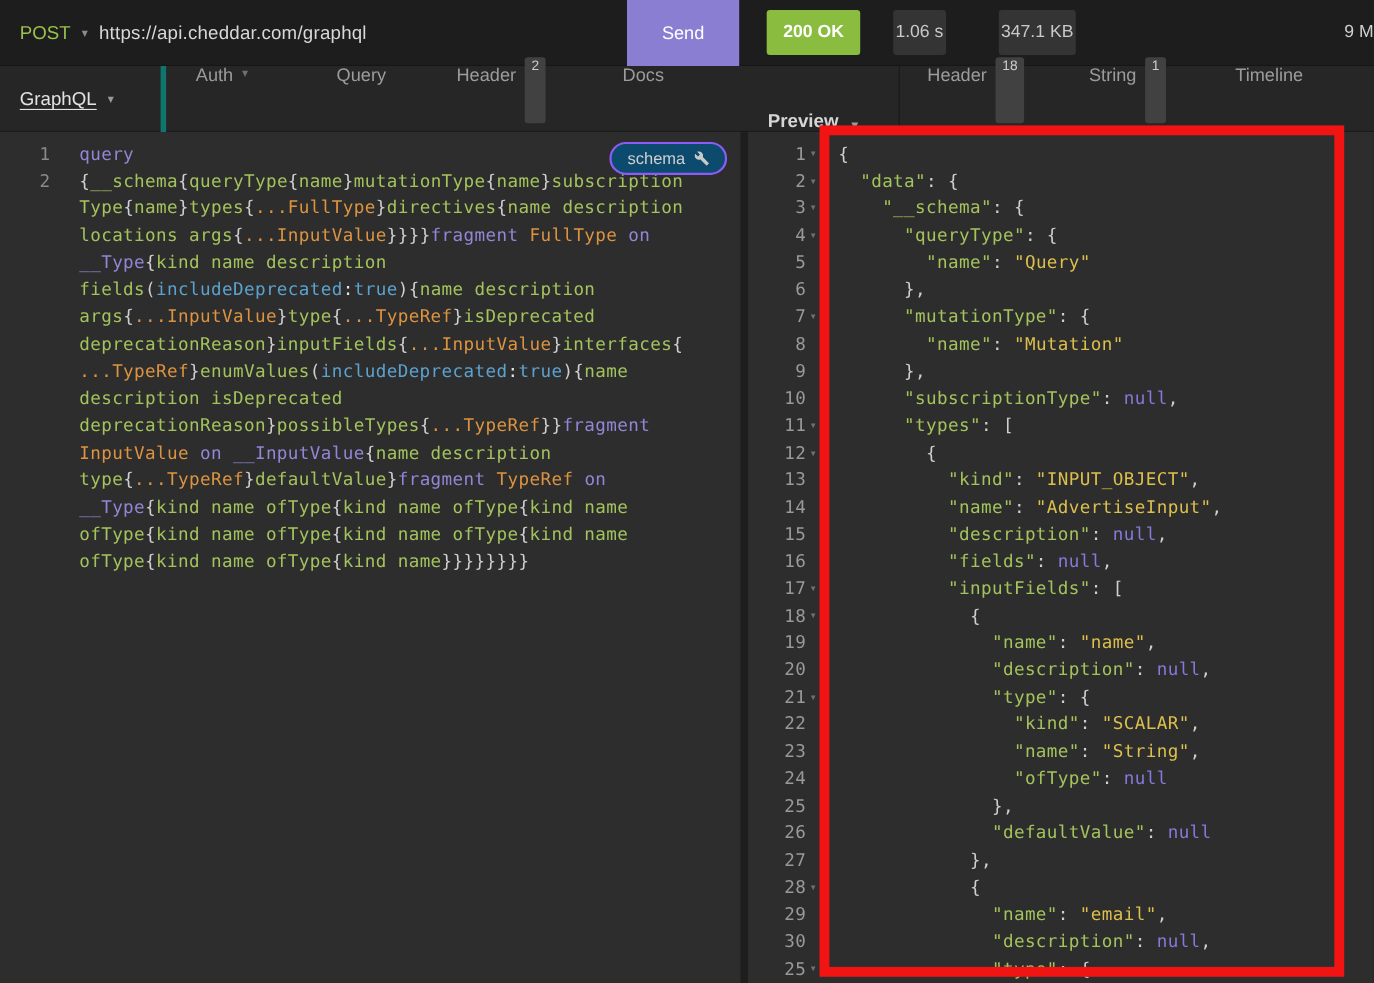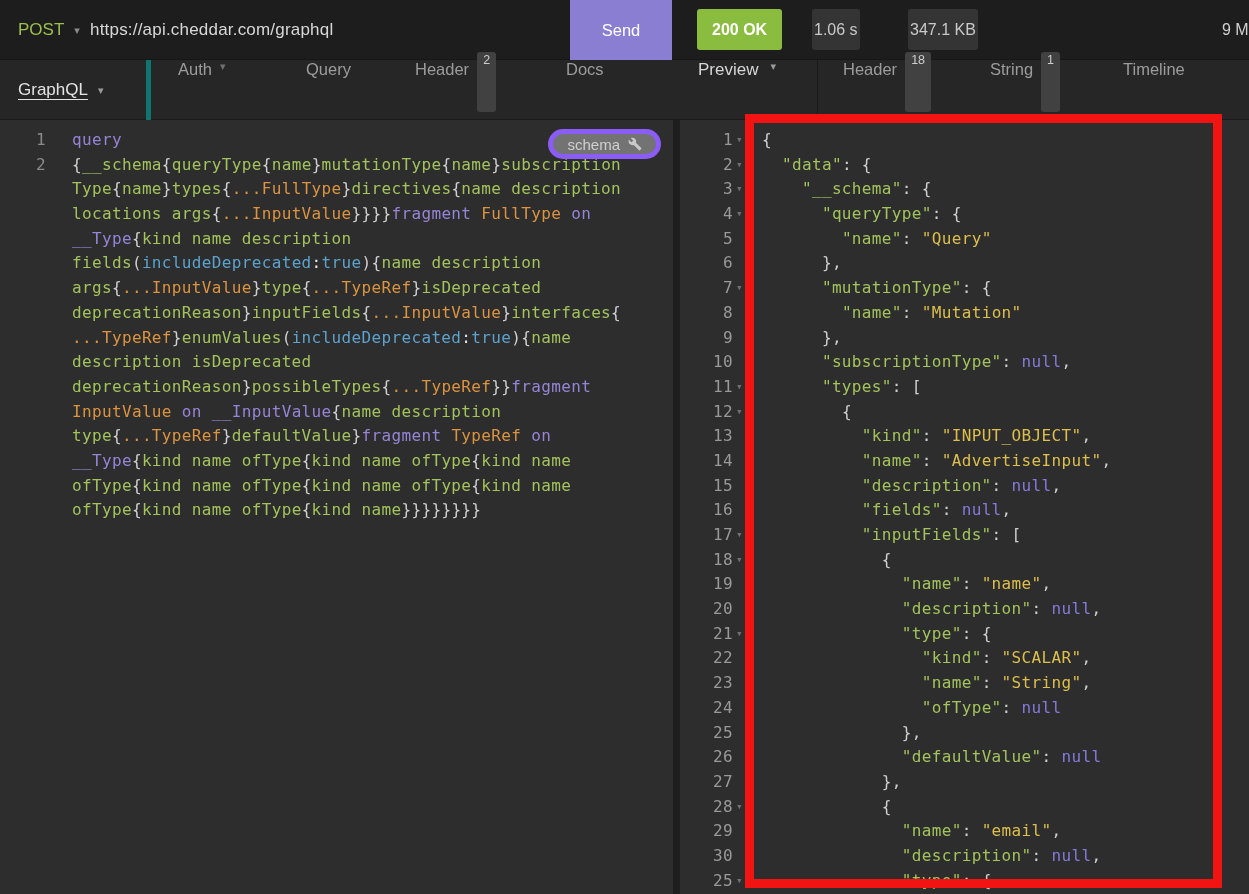--- a/index.html
+++ b/index.html
@@ -38,22 +38,22 @@
     gap:10px; cursor:pointer; }
   .gq-block .lbl { color:#e3e3e3; font-size:17px; text-decoration:underline;
     text-underline-offset:4px; }
   .gq-block .caret, .preview-block .caret { color:#9a9a9a; font-size:11px; }
   .tab { position:absolute; top:0; height:60px; display:flex; 
     color:#9c9c9c; font-size:16.5px; gap:8px; cursor:pointer; white-space:nowrap; }
   .tab .caret { color:#6f6f6f; font-size:11px; }
   .tab-badge { display:inline-block; background:#414141; color:#cdcdcd; font-size:12.5px;
     border-radius:3px; padding:1px 6px; transform:translateY(-8px); }
   .preview-block { position:absolute; left:680px; top:0; width:138px; height:60px;
-    border-right:1px solid #1a1a1a; display:flex; align-items:flex-start; padding-left:18px;
-    gap:12px; cursor:pointer; color:#d6d6d6; font-size:17px; }
+    border-right:1px solid #1a1a1a; display:flex; align-items:flex-end; padding-left:18px;
+    gap:12px; cursor:pointer; color:#d6d6d6; font-size:17px;font-weight:bold; }
   
   .main { position:absolute; left:0; top:120px; width:1249px; height:774px; display:flex; }
   .editor-pane { position:relative; width:673px; height:774px; background:#2d2d2d; }
   .divider { width:7px; height:774px; background:#1e1e1e; }
   .viewer-pane { position:relative; width:569px; height:774px; background:#2d2d2d; }
   .code-rows { padding-top:8px; font-family:"DejaVu Sans Mono", monospace;
     font-size:16px; line-height:24.7px; letter-spacing:.35px; }
   .crow { display:flex; height:24.7px; }
   .editor-pane .gut { width:46px; text-align:right; color:#8a8a8a; flex:none; }
   .editor-pane .code { margin-left:26px; white-space:pre; }
@@ -66,21 +66,21 @@
   .tk-o { color:#dc9440; }  
   .tk-v { color:#9585d6; }  
   .tk-b { color:#5ca2ce; }  
   .tk-p { color:#cfcfcf; }  
   .tk-w { color:#e6e6e6; }
   .tk-k { color:#a3c35c; }  
   .tk-s { color:#dcbf4c; }  
   .tk-n { color:#8579d9; }  
   
   .schema-btn { position:absolute; top:9px; right:12px; height:30px; padding:0 14px;
-    border:5px solid #8b5cf6; border-radius:15px; background:#737373; color:#cfcfcf;
+    border:2px solid #8b5cf6; border-radius:15px; background:#0c4a6e; color:#cfcfcf;
     font-size:15px; font-family:inherit; display:flex; align-items:center; gap:8px;
     cursor:pointer; z-index:5; }
   .schema-btn svg { width:14px; height:14px; fill:#c9c9c9; }
   
   .annotation { position:absolute; left:745px; top:114px; width:477px; height:774px;
     border:9px solid #f21313; z-index:20; pointer-events:none; }
 </style>
 </head>
 <body>
 

